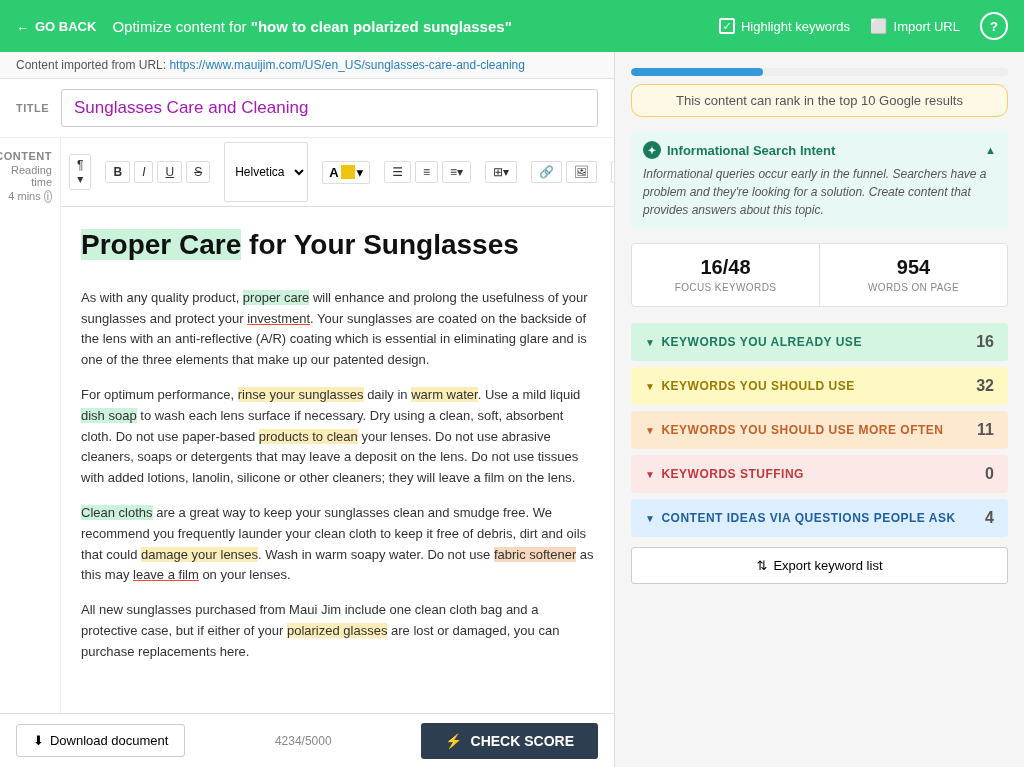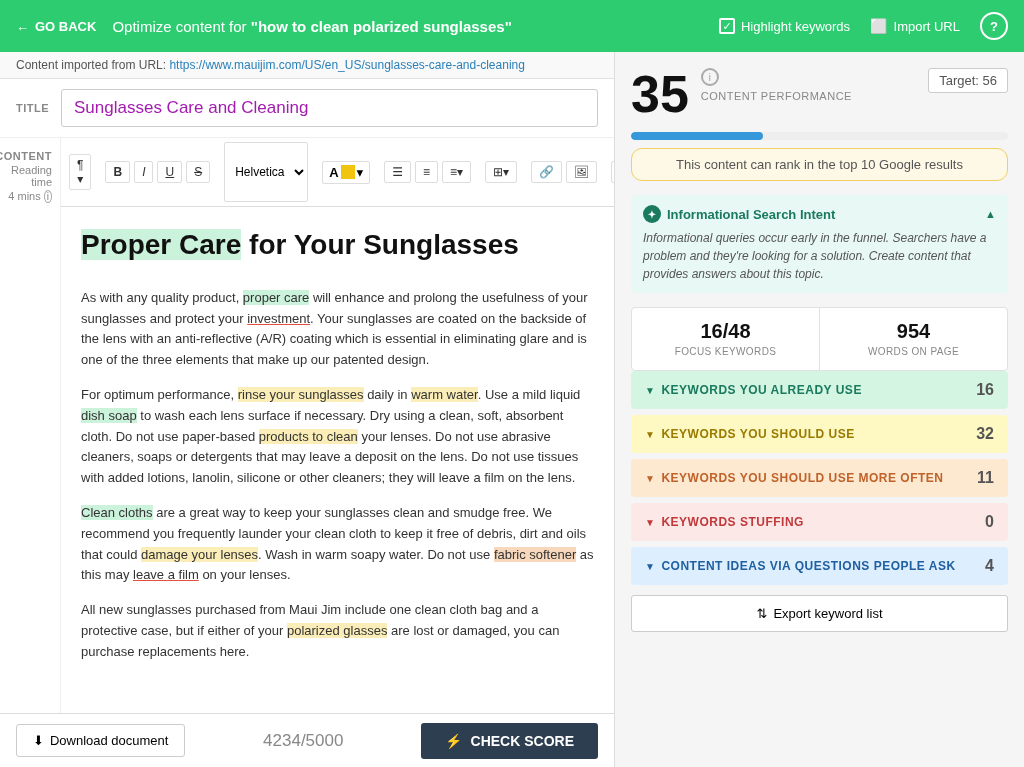--- a/index.html
+++ b/index.html
@@ -226,21 +226,21 @@
       cursor: pointer;
       font-size: 13px;
       display: flex;
       align-items: center;
       gap: 6px;
     }
     .word-count {
       flex: 1;
       text-align: center;
       color: #888;
-      font-size: 17px;
+      font-size: 12px;
     }
     .check-score-btn {
       background: #2c3e50;
       color: white;
       border: none;
       padding: 10px 24px;
       border-radius: 3px;
       cursor: pointer;
       font-size: 14px;
       font-weight: bold;
@@ -361,21 +361,21 @@
     .intent-body {
       font-size: 12px;
       color: #555;
       line-height: 1.5;
       font-style: italic;
     }
 
     .stats-row {
       display: flex;
       gap: 0;
-      margin-bottom: 0;
+      margin-bottom: 16px;
       background: white;
       border-radius: 4px;
       overflow: hidden;
       border: 1px solid #e0e0e0;
     }
     .stat-item {
       flex: 1;
       padding: 12px 10px;
       text-align: center;
       border-right: 1px solid #e0e0e0;
@@ -562,29 +562,20 @@
         <span class="word-count">4234/5000</span>
         <button class="check-score-btn">
           <span>⚡</span>
           <span>CHECK SCORE</span>
         </button>
       </div>
     </div>
   </div>
 
   <div class="right-panel">
-    <div class="score-section">
-      <span class="score-number">35</span>
-      <div class="score-info">
-        <span class="score-icon">i</span>
-        <span class="score-label">CONTENT PERFORMANCE</span>
-      </div>
-      <div style="flex:1"></div>
-      <div class="target-badge">Target: 56</div>
-    </div>
 
     <div class="score-bar-container">
       <div class="score-bar">
         <div class="score-bar-fill" style="width: 35%;"></div>
       </div>
     </div>
 
     <div class="rank-banner">
       <span>This content can rank in the top 10 Google results</span>
     </div>

